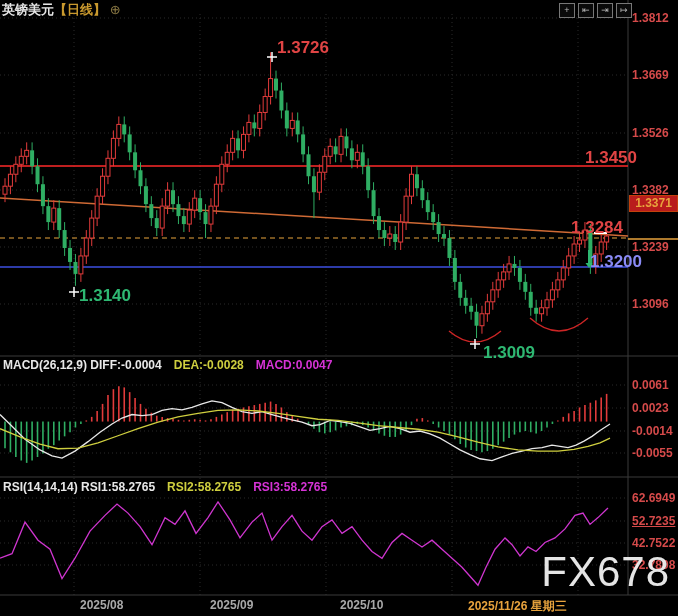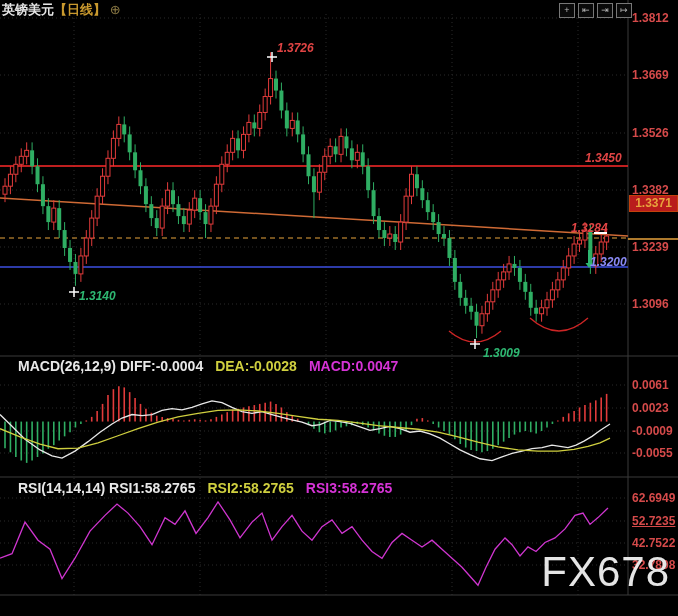--- a/index.html
+++ b/index.html
@@ -2,22 +2,22 @@
 <html><head>
 <meta charset="utf-8">
 <style>
   html,body{margin:0;padding:0;background:#000;}
   .stage{position:relative;width:678px;height:616px;background:#000;overflow:hidden;
          font-family:"Liberation Sans","DejaVu Sans",sans-serif;}
   svg{position:absolute;left:0;top:0;}
   .ovl{position:absolute;left:0;top:0;width:678px;height:616px;pointer-events:none;}
   .lbl{position:absolute;white-space:nowrap;transform:translateY(-50%);}
   .axis-price{color:#d54a4a;font-size:12px;font-weight:bold;}
-  .ann{font-size:12px;font-weight:bold;font-style:italic;}
-  .hdr{position:absolute;left:18px;font-size:14px;font-weight:bold;white-space:nowrap;}
+  .ann{font-size:17px;font-weight:bold;}
+  .hdr{position:absolute;left:3px;font-size:12px;font-weight:bold;white-space:nowrap;}
   .hdr span{margin-right:12px;}
   .title-bar{position:absolute;left:2px;top:1px;font-size:13px;font-weight:bold;text-align:center;}
   .t-pair{color:#e6e6e6;}
   .t-period{color:#c9992e;}
   .t-plus{color:#8d7b45;font-weight:normal;}
   .toolbar{position:absolute;top:3px;right:46px;display:flex;gap:3px;}
   .tool{width:14px;height:13px;border:1px solid #777;color:#bbb;font-size:9px;line-height:12px;
         text-align:center;background:#0a0a0a;}
   .datebar{position:absolute;top:596px;left:0;width:678px;height:20px;}
   .date{position:absolute;top:2px;font-size:12px;font-weight:bold;transform:none;}
@@ -429,21 +429,21 @@
 
   <div class="ovl" id="labels">
       <span class="lbl axis-price" style="left: 632px; top: 18px;">1.3812</span>
       <span class="lbl axis-price" style="left: 632px; top: 75px; text-align: right;">1.3669</span>
       <span class="lbl axis-price" style="left: 632px; top: 133px;">1.3526</span>
       <span class="lbl axis-price" style="left: 632px; top: 190px;">1.3382</span>
       <span class="lbl axis-price" style="left: 632px; top: 247px;">1.3239</span>
       <span class="lbl axis-price" style="left: 632px; top: 304px;">1.3096</span>
       <span class="lbl axis-price" style="left: 632px; top: 385px;">0.0061</span>
       <span class="lbl axis-price" style="left: 632px; top: 408px;">0.0023</span>
-      <span class="lbl axis-price" style="left: 632px; top: 431px;">-0.0009</span>
+      <span class="lbl axis-price" style="left: 632px; top: 431px;">-0.0014</span>
       <span class="lbl axis-price" style="left: 632px; top: 453px;">-0.0055</span>
       <span class="lbl axis-price" style="left: 632px; top: 498px;">62.6949</span>
       <span class="lbl axis-price" style="left: 632px; top: 521px; text-decoration: underline;">52.7235</span>
       <span class="lbl axis-price" style="left: 632px; top: 543px;">42.7522</span>
       <span class="lbl axis-price" style="left: 632px; top: 565px;">32.7808</span>
       <span class="lbl ann" style="left: 277px; top: 48px; color: rgb(224, 68, 68);">1.3726</span>
       <span class="lbl ann" style="left: 585px; top: 158px; color: rgb(224, 68, 68);">1.3450</span>
       <span class="lbl ann" style="left: 571px; top: 228px; color: rgb(224, 68, 68);">1.3284</span>
       <span class="lbl ann" style="left: 590px; top: 262px; color: rgb(138, 138, 245);">1.3200</span>
       <span class="lbl ann" style="left: 79px; top: 296px; color: rgb(46, 184, 114);">1.3140</span>
@@ -467,13 +467,19 @@
   </div>
 
   <div class="hdr" style="top:480px">
     <span style="color:#e8e8e8">RSI(14,14,14) RSI1:58.2765</span><span style="color:#cfcf3f">RSI2:58.2765</span><span style="color:#d633d6">RSI3:58.2765</span>
   </div>
 
   <div class="pricebox">1.3371</div>
 
   <div class="watermark">FX678</div>
 
+  <div class="datebar" id="datebar">
+      <span class="date d-gray" style="left: 80px;">2025/08</span>
+      <span class="date d-gray" style="left: 210px;">2025/09</span>
+      <span class="date d-gray" style="left: 340px;">2025/10</span>
+      <span class="date d-orange" style="left: 468px;">2025/11/26 星期三</span>
+    </div>
 </div>
 
 </body></html>

